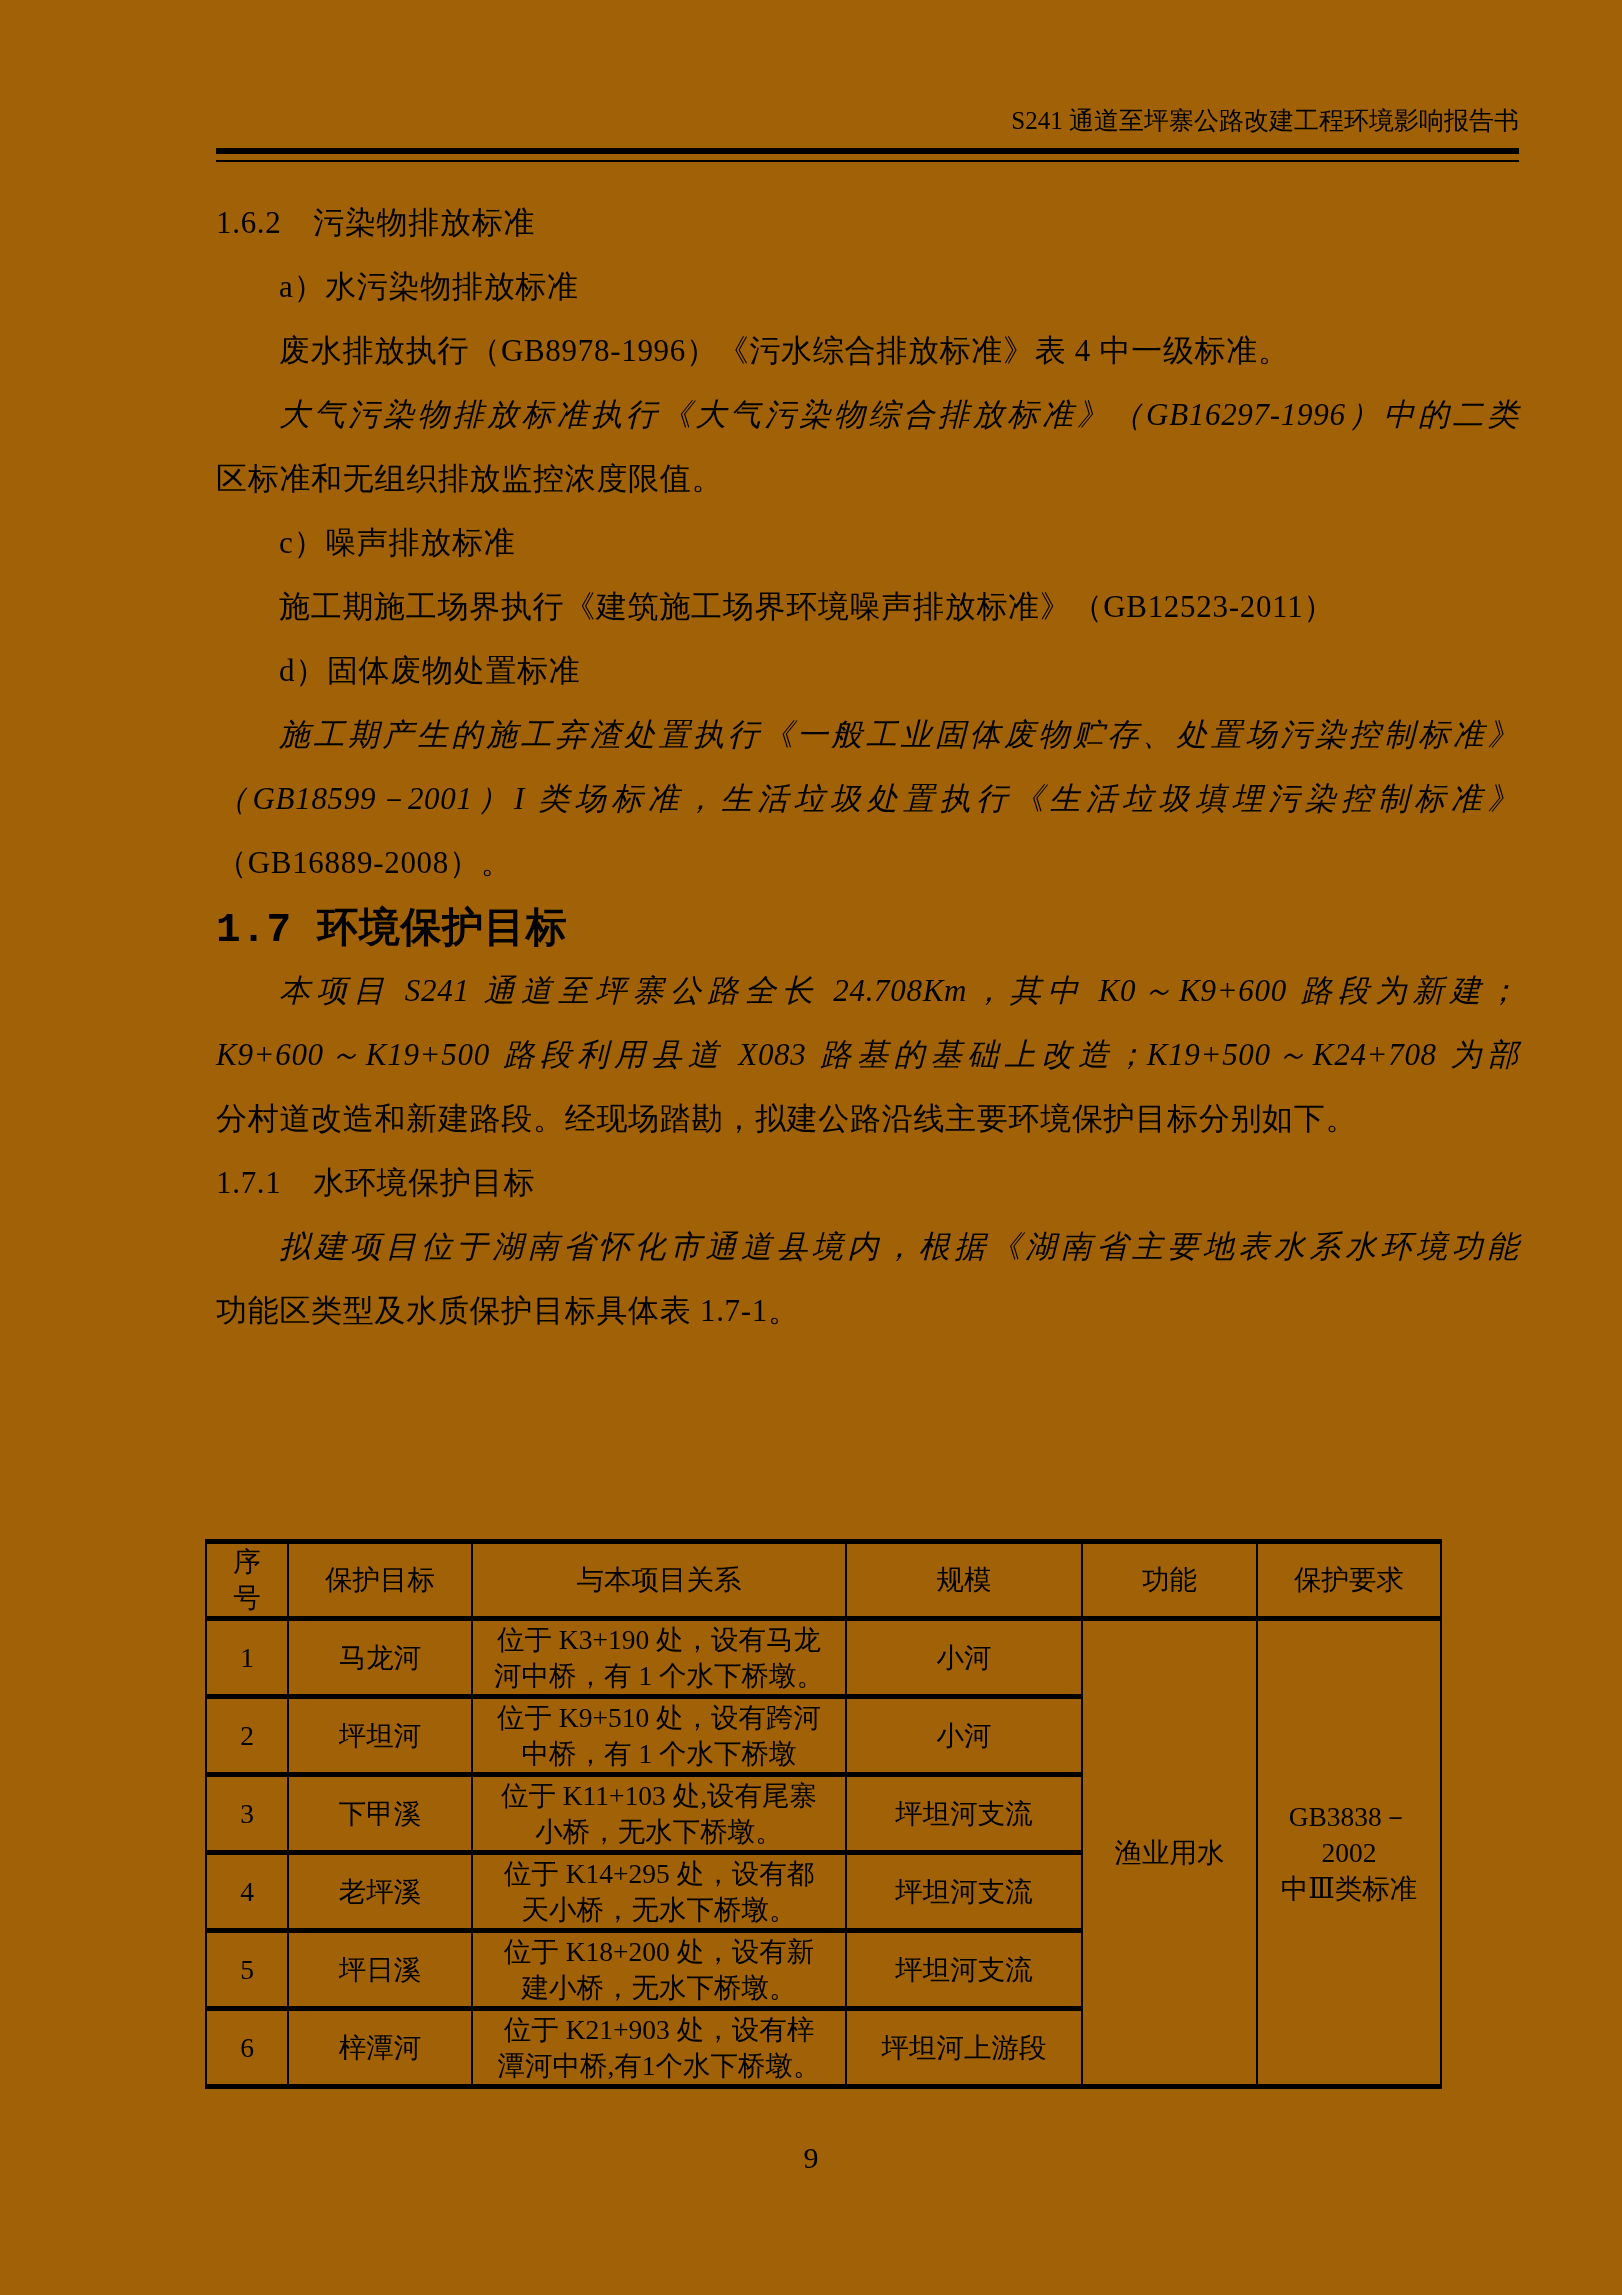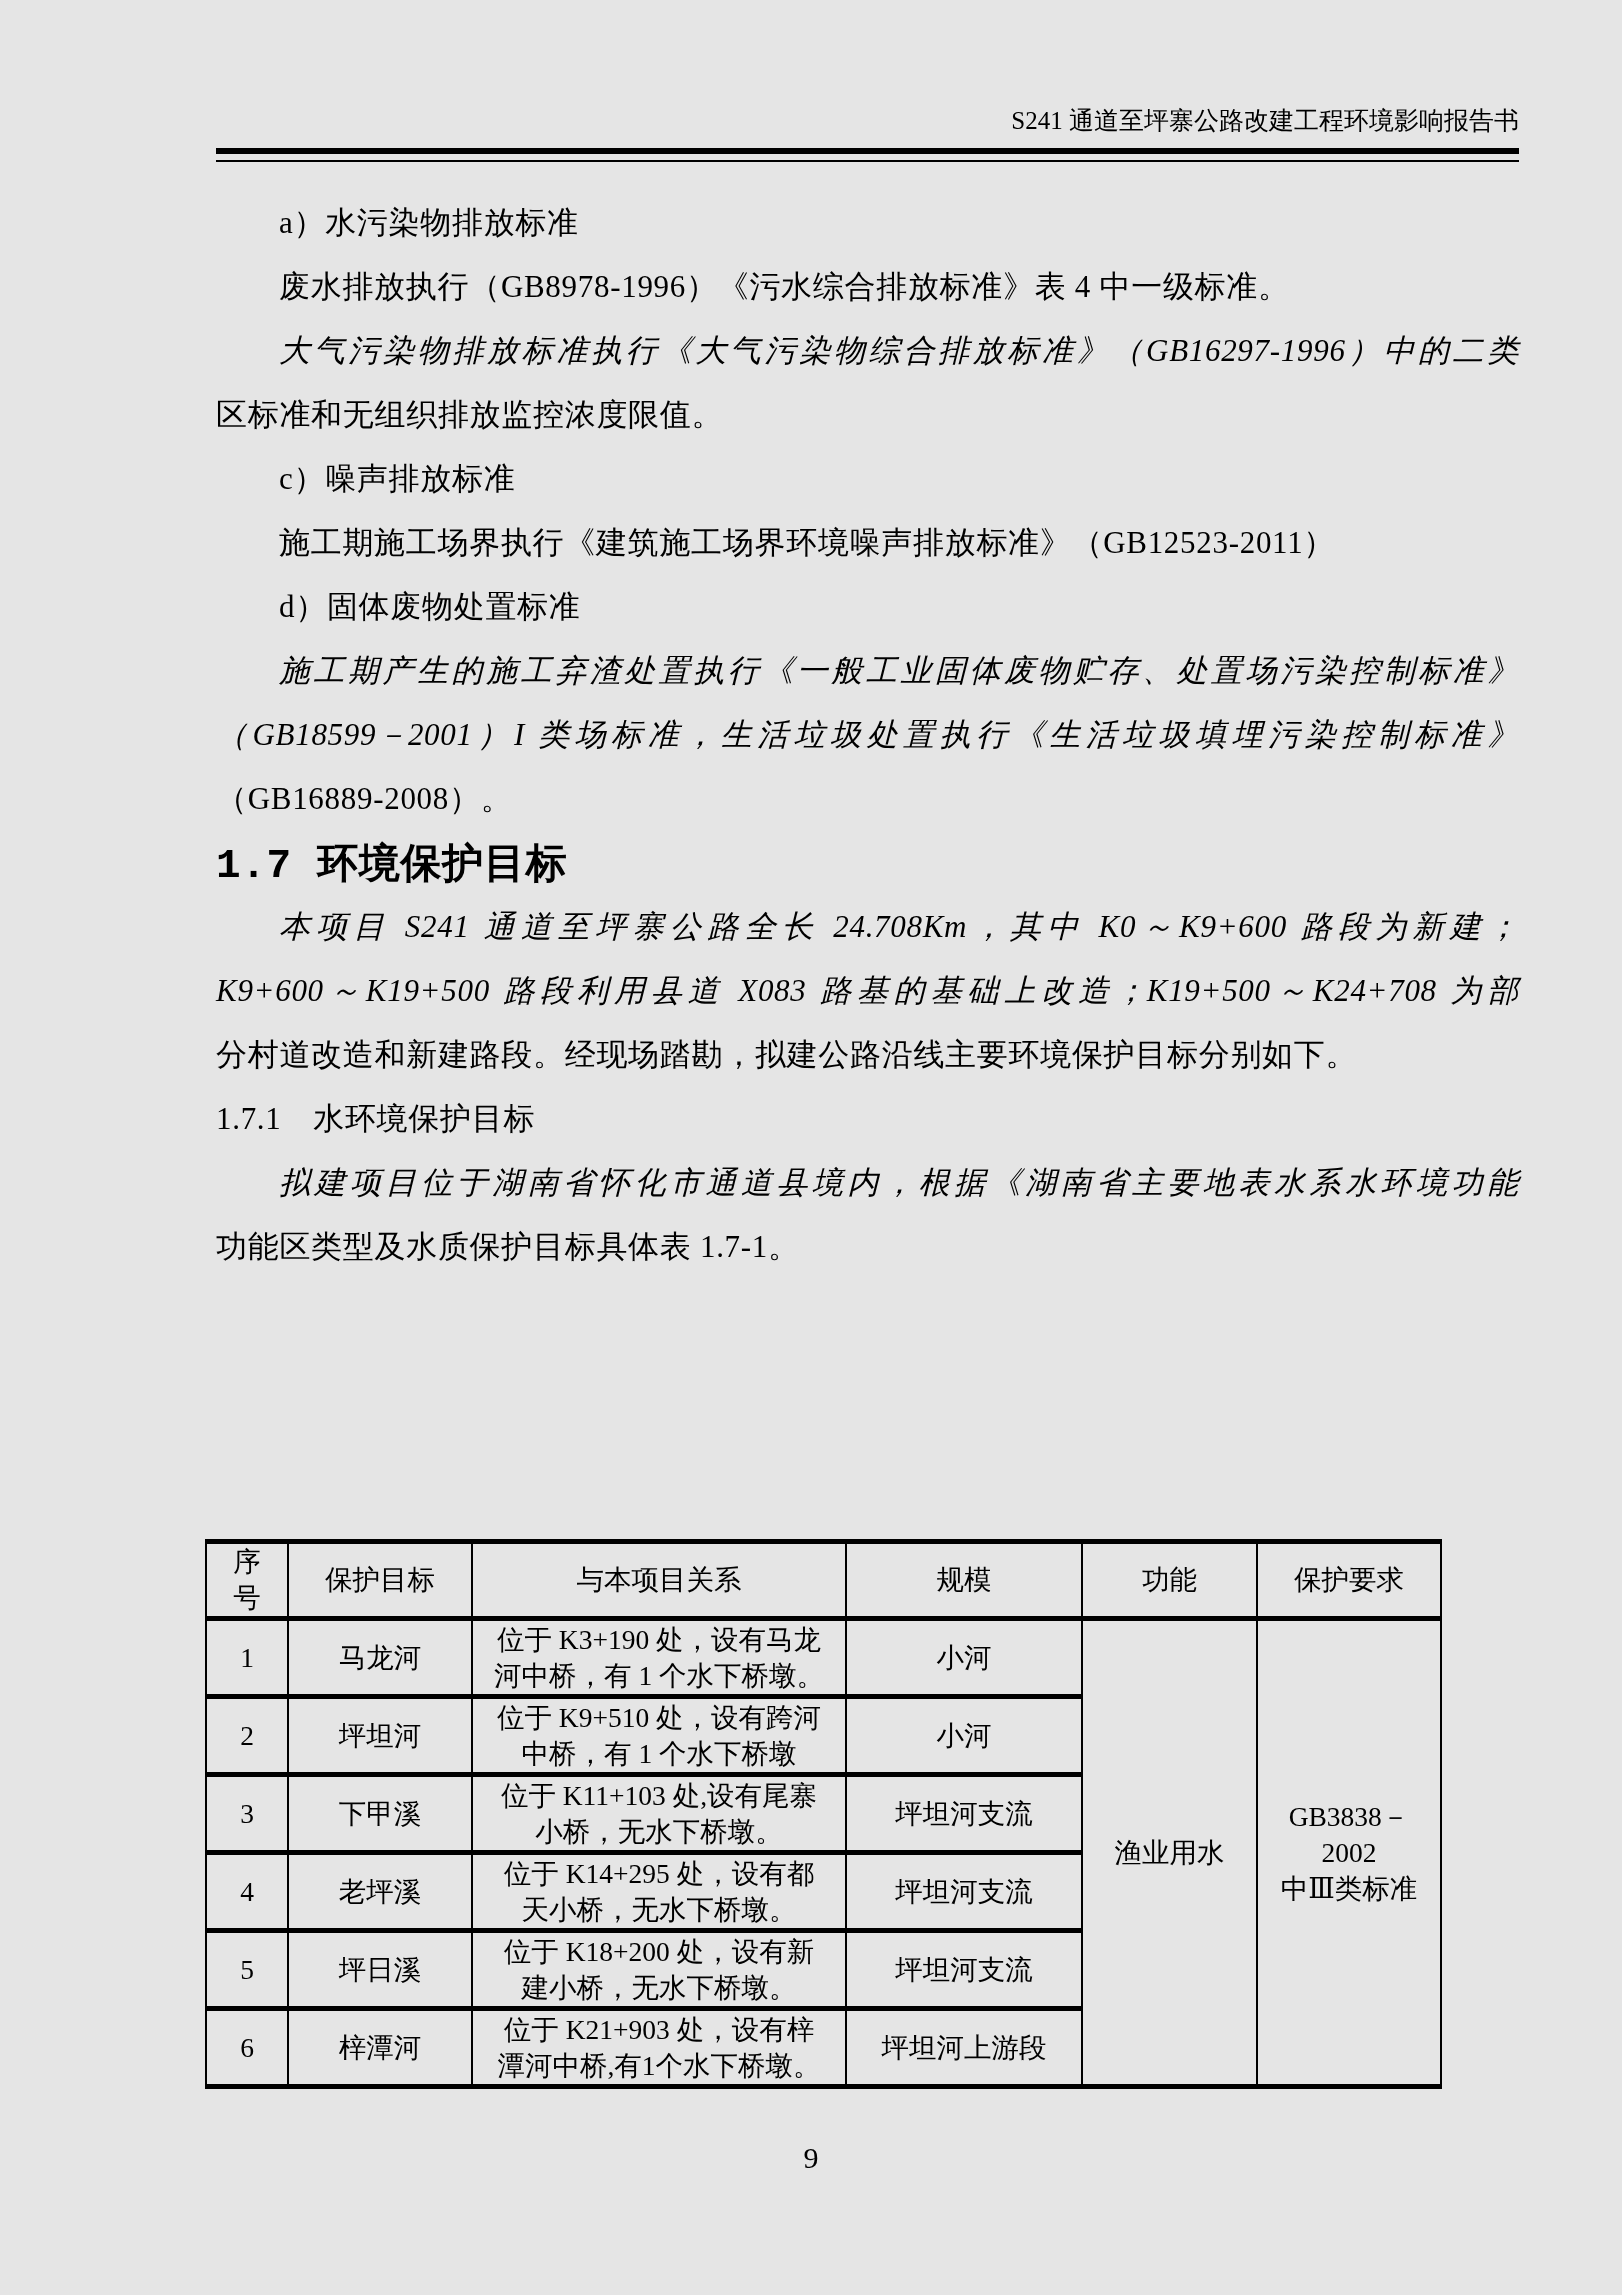--- a/index.html
+++ b/index.html
@@ -1,19 +1,19 @@
 <!DOCTYPE html>
 <html style="font-size:10.5px"><head>
 <meta charset="utf-8">
 <style>
   html,body{margin:0;padding:0;background:#888;}
   .page{
     position:relative;
     width:1622px;height:2295px;
-    background:#e5e5e5;
+    background:#a16207;
     color:#000;
     font-family:"Liberation Serif","DejaVu Serif",serif;
     overflow:hidden;
     margin:0 auto;
   }
   
   .page-header{
     position:absolute;left:216px;top:102px;width:1303px;height:38px;
     font-size:25px;line-height:38px;text-align:right;
     white-space:nowrap;
@@ -74,20 +74,23 @@
 </head>
 <body>
 
 <div class="page">
 
   <div class="page-header">S241 通道至坪寨公路改建工程环境影响报告书</div>
   <div class="header-rule"></div>
   <div class="header-rule-echo"></div>
 
   <div class="body-block">
+    <div class="line">
+        <span>1.6.2　污染物排放标准</span>
+      </div>
     <div class="line ind2">
         <span>a）水污染物排放标准</span>
       </div>
     <div class="line ind2">
         <span>废水排放执行（GB8978-1996）《污水综合排放标准》表 4 中一级标准。</span>
       </div>
     <div class="line ind2 fill">
         <span>大气污染物排放标准执行《大气污染物综合排放标准》（GB16297-1996）中的二类</span>
       </div>
     <div class="line">

